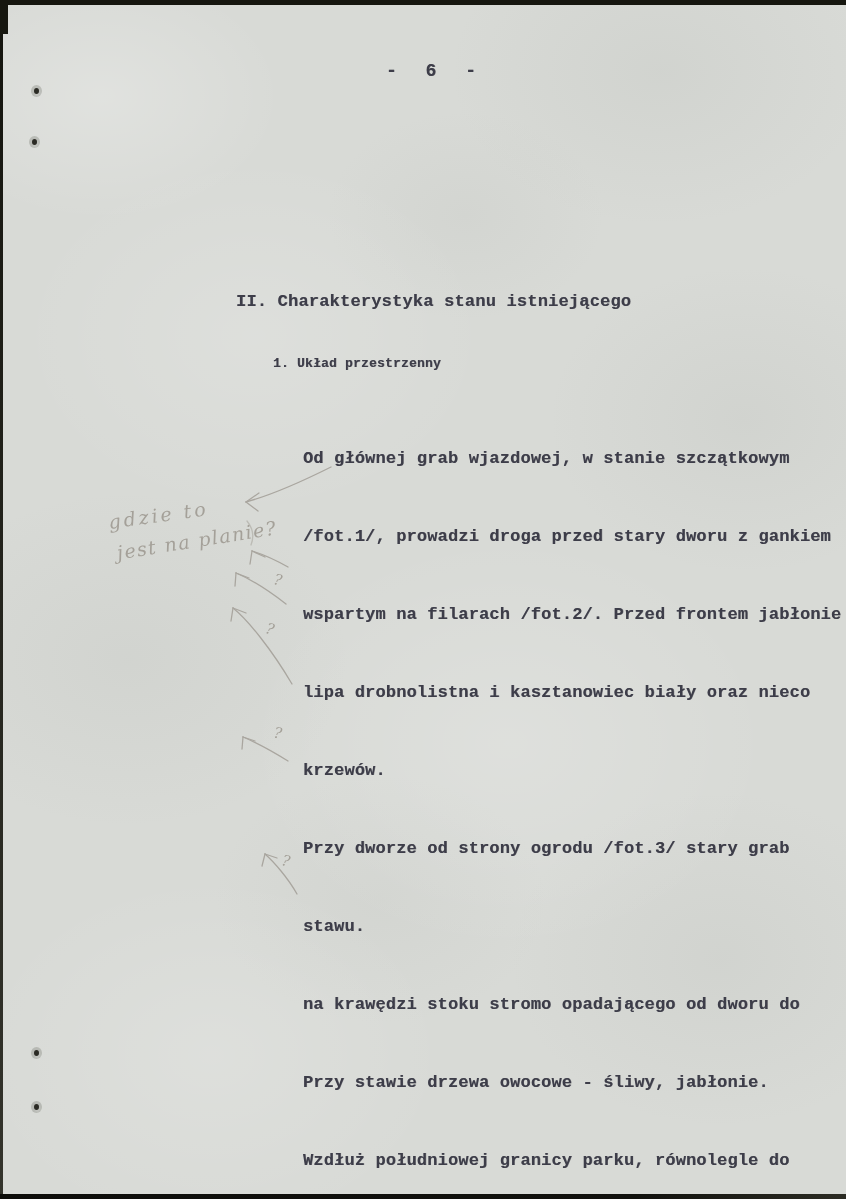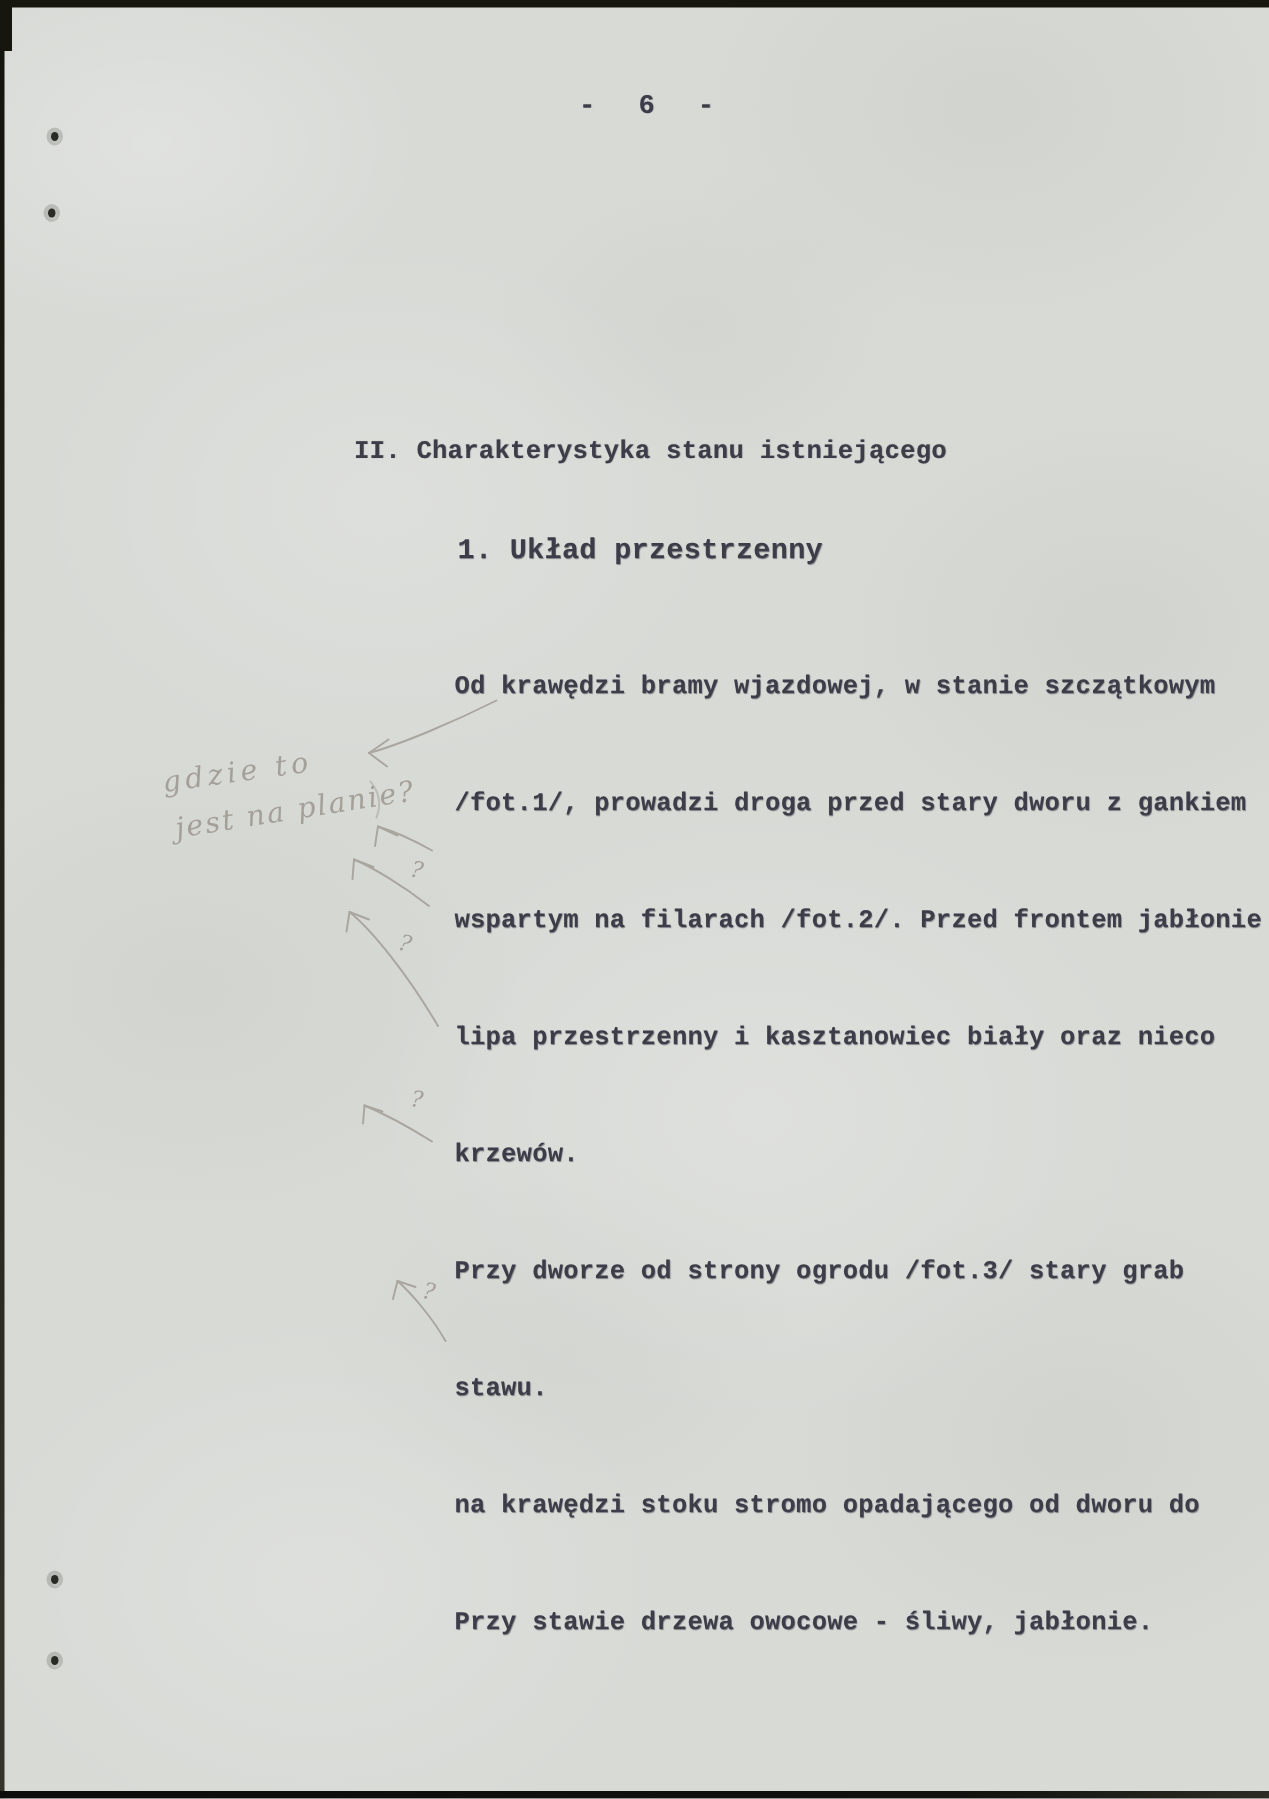--- a/index.html
+++ b/index.html
@@ -43,21 +43,21 @@
   .type {
     position: absolute;
     font-family: "Liberation Mono", "DejaVu Sans Mono", monospace;
     font-weight: 700;
     color: #3d3d49;
     text-shadow: 0.4px 0.4px 0.6px rgba(58,58,70,0.55);
     white-space: pre;
   }
   .page-number  { left: 386px; top: 61px;  font-size: 18px; letter-spacing: 9px; }
   .heading      { left: 236px; top: 292px; font-size: 17px; letter-spacing: 0.2px; }
-  .subheading   { left: 273px; top: 356px; font-size: 19px; letter-spacing: 0.2px; margin-left: 32px; }
+  .subheading   { left: 273px; top: 356px; font-size: 13px; letter-spacing: 0.2px; }
   .body-text    { left: 303px; top: 394px; font-size: 17px; letter-spacing: 0.15px; line-height: 26px; }
   .body-text .line { height: 26px; }
   
   .pencil-text {
     position: absolute;
     font-family: "DejaVu Serif", serif;
     font-style: italic;
     color: #a29e96;
     opacity: 0.95;
   }
@@ -83,29 +83,30 @@
   <div class="hole" style="left:34px; top:88px;"></div>
   <div class="hole" style="left:32px; top:139px;"></div>
   <div class="hole" style="left:34px; top:1050px;"></div>
   <div class="hole" style="left:34px; top:1104px;"></div>
 
   <div class="type page-number">- 6 -</div>
   <div class="type heading">II. Charakterystyka stanu istniejącego</div>
   <div class="type subheading">1. Układ przestrzenny</div>
 
   <div class="type body-text">
-    <div class="line">Od krawędzi bramy wjazdowej, w stanie szczątkowym</div>
+    <div class="line">Od głównej grab wjazdowej, w stanie szczątkowym</div>
     <div class="line">/fot.1/, prowadzi droga przed stary dworu z gankiem</div>
     <div class="line">wspartym na filarach /fot.2/. Przed frontem jabłonie</div>
-    <div class="line">lipa przestrzenny i kasztanowiec biały oraz nieco</div>
+    <div class="line">lipa drobnolistna i kasztanowiec biały oraz nieco</div>
     <div class="line">krzewów.</div>
     <div class="line">Przy dworze od strony ogrodu /fot.3/ stary grab</div>
     <div class="line">stawu.</div>
     <div class="line">na krawędzi stoku stromo opadającego od dworu do</div>
     <div class="line">Przy stawie drzewa owocowe - śliwy, jabłonie.</div>
+    <div class="line">Wzdłuż południowej granicy parku, równolegle do</div>
     
     
     
     
     
     
     
     
     
     

